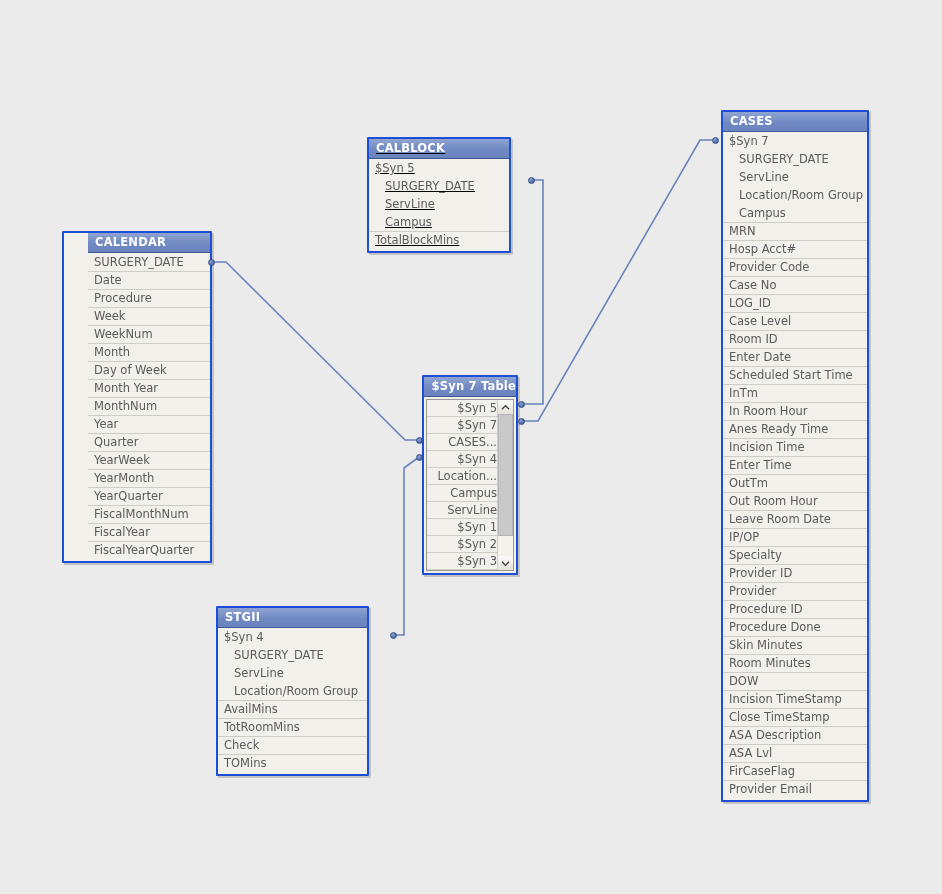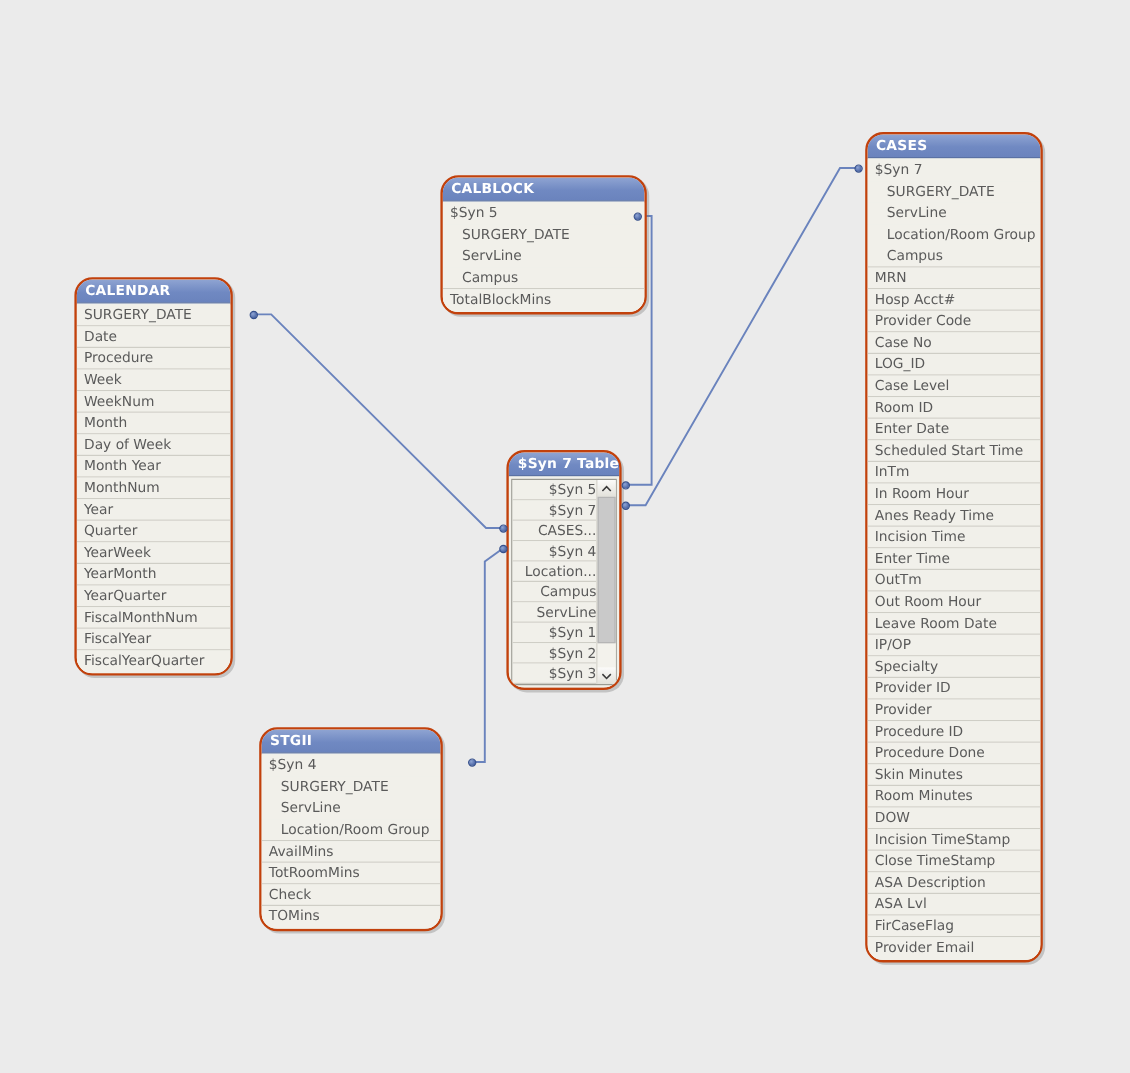--- a/index.html
+++ b/index.html
@@ -23,22 +23,22 @@
     left: 0; top: 0;
     width: 942px;
     height: 894px;
     pointer-events: none;
   }
 
   
   .tbl {
     position: absolute;
     box-sizing: border-box;
-    border: 2px solid #c2410c;
-    border-radius: 15px;
+    border: 2px solid #1d4ed8;
+    border-radius: 1px;
     background: #f1f0ea;
     box-shadow: 2px 2px 0 rgba(120,120,120,0.35);
     overflow: hidden;
     z-index: 5;
   }
   .tbl-title {
     height: 19px;
     line-height: 19px;
     padding: 0 0 0 7px;
     background: linear-gradient(to bottom, #8fa4d2 0%, #7089c2 55%, #6a83bd 100%);
@@ -143,21 +143,21 @@
 
 <div id="canvas">
 
   <svg id="links" viewBox="0 0 942 894" width="942" height="894">
       <path d="M 210 262 L 226 262 L 405 440 L 420 440" fill="none" stroke="#6a83bd" stroke-width="1.6"></path>
       <path d="M 531 180 L 543 180 L 543 404 L 520 404" fill="none" stroke="#6a83bd" stroke-width="1.6"></path>
       <path d="M 714 140 L 700 140 L 538 421 L 520 421" fill="none" stroke="#6a83bd" stroke-width="1.6"></path>
       <path d="M 393 635 L 404 635 L 404 468 L 419 457" fill="none" stroke="#6a83bd" stroke-width="1.6"></path>
     </svg>
 
-<div class="tbl" style="left: 62px; top: 231px; width: 132px;">
+<div class="tbl" style="left: 62px; top: 231px; width: 150px; padding-left: 24px;">
       <div class="tbl-title">CALENDAR</div>
       <div class="tbl-body">
         <div class="row">SURGERY_DATE</div>
         <div class="row">Date</div>
         <div class="row">Procedure</div>
         <div class="row">Week</div>
         <div class="row">WeekNum</div>
         <div class="row">Month</div>
         <div class="row">Day of Week</div>
         <div class="row">Month Year</div>
@@ -165,21 +165,21 @@
         <div class="row">Year</div>
         <div class="row">Quarter</div>
         <div class="row">YearWeek</div>
         <div class="row">YearMonth</div>
         <div class="row">YearQuarter</div>
         <div class="row">FiscalMonthNum</div>
         <div class="row">FiscalYear</div>
         <div class="row last">FiscalYearQuarter</div>
       </div>
     </div>
-    <div class="tbl" style="left: 367px; top: 146px; width: 172px;">
+    <div class="tbl" style="left: 367px; top: 137px; width: 144px; text-decoration: underline;">
       <div class="tbl-title">CALBLOCK</div>
       <div class="tbl-body">
         <div class="row grp">$Syn 5</div>
         <div class="row sub">SURGERY_DATE</div>
         <div class="row sub">ServLine</div>
         <div class="row sub grp-end">Campus</div>
         <div class="row last">TotalBlockMins</div>
       </div>
     </div>
     <div class="tbl" style="left: 721px; top: 110px; width: 148px;">

